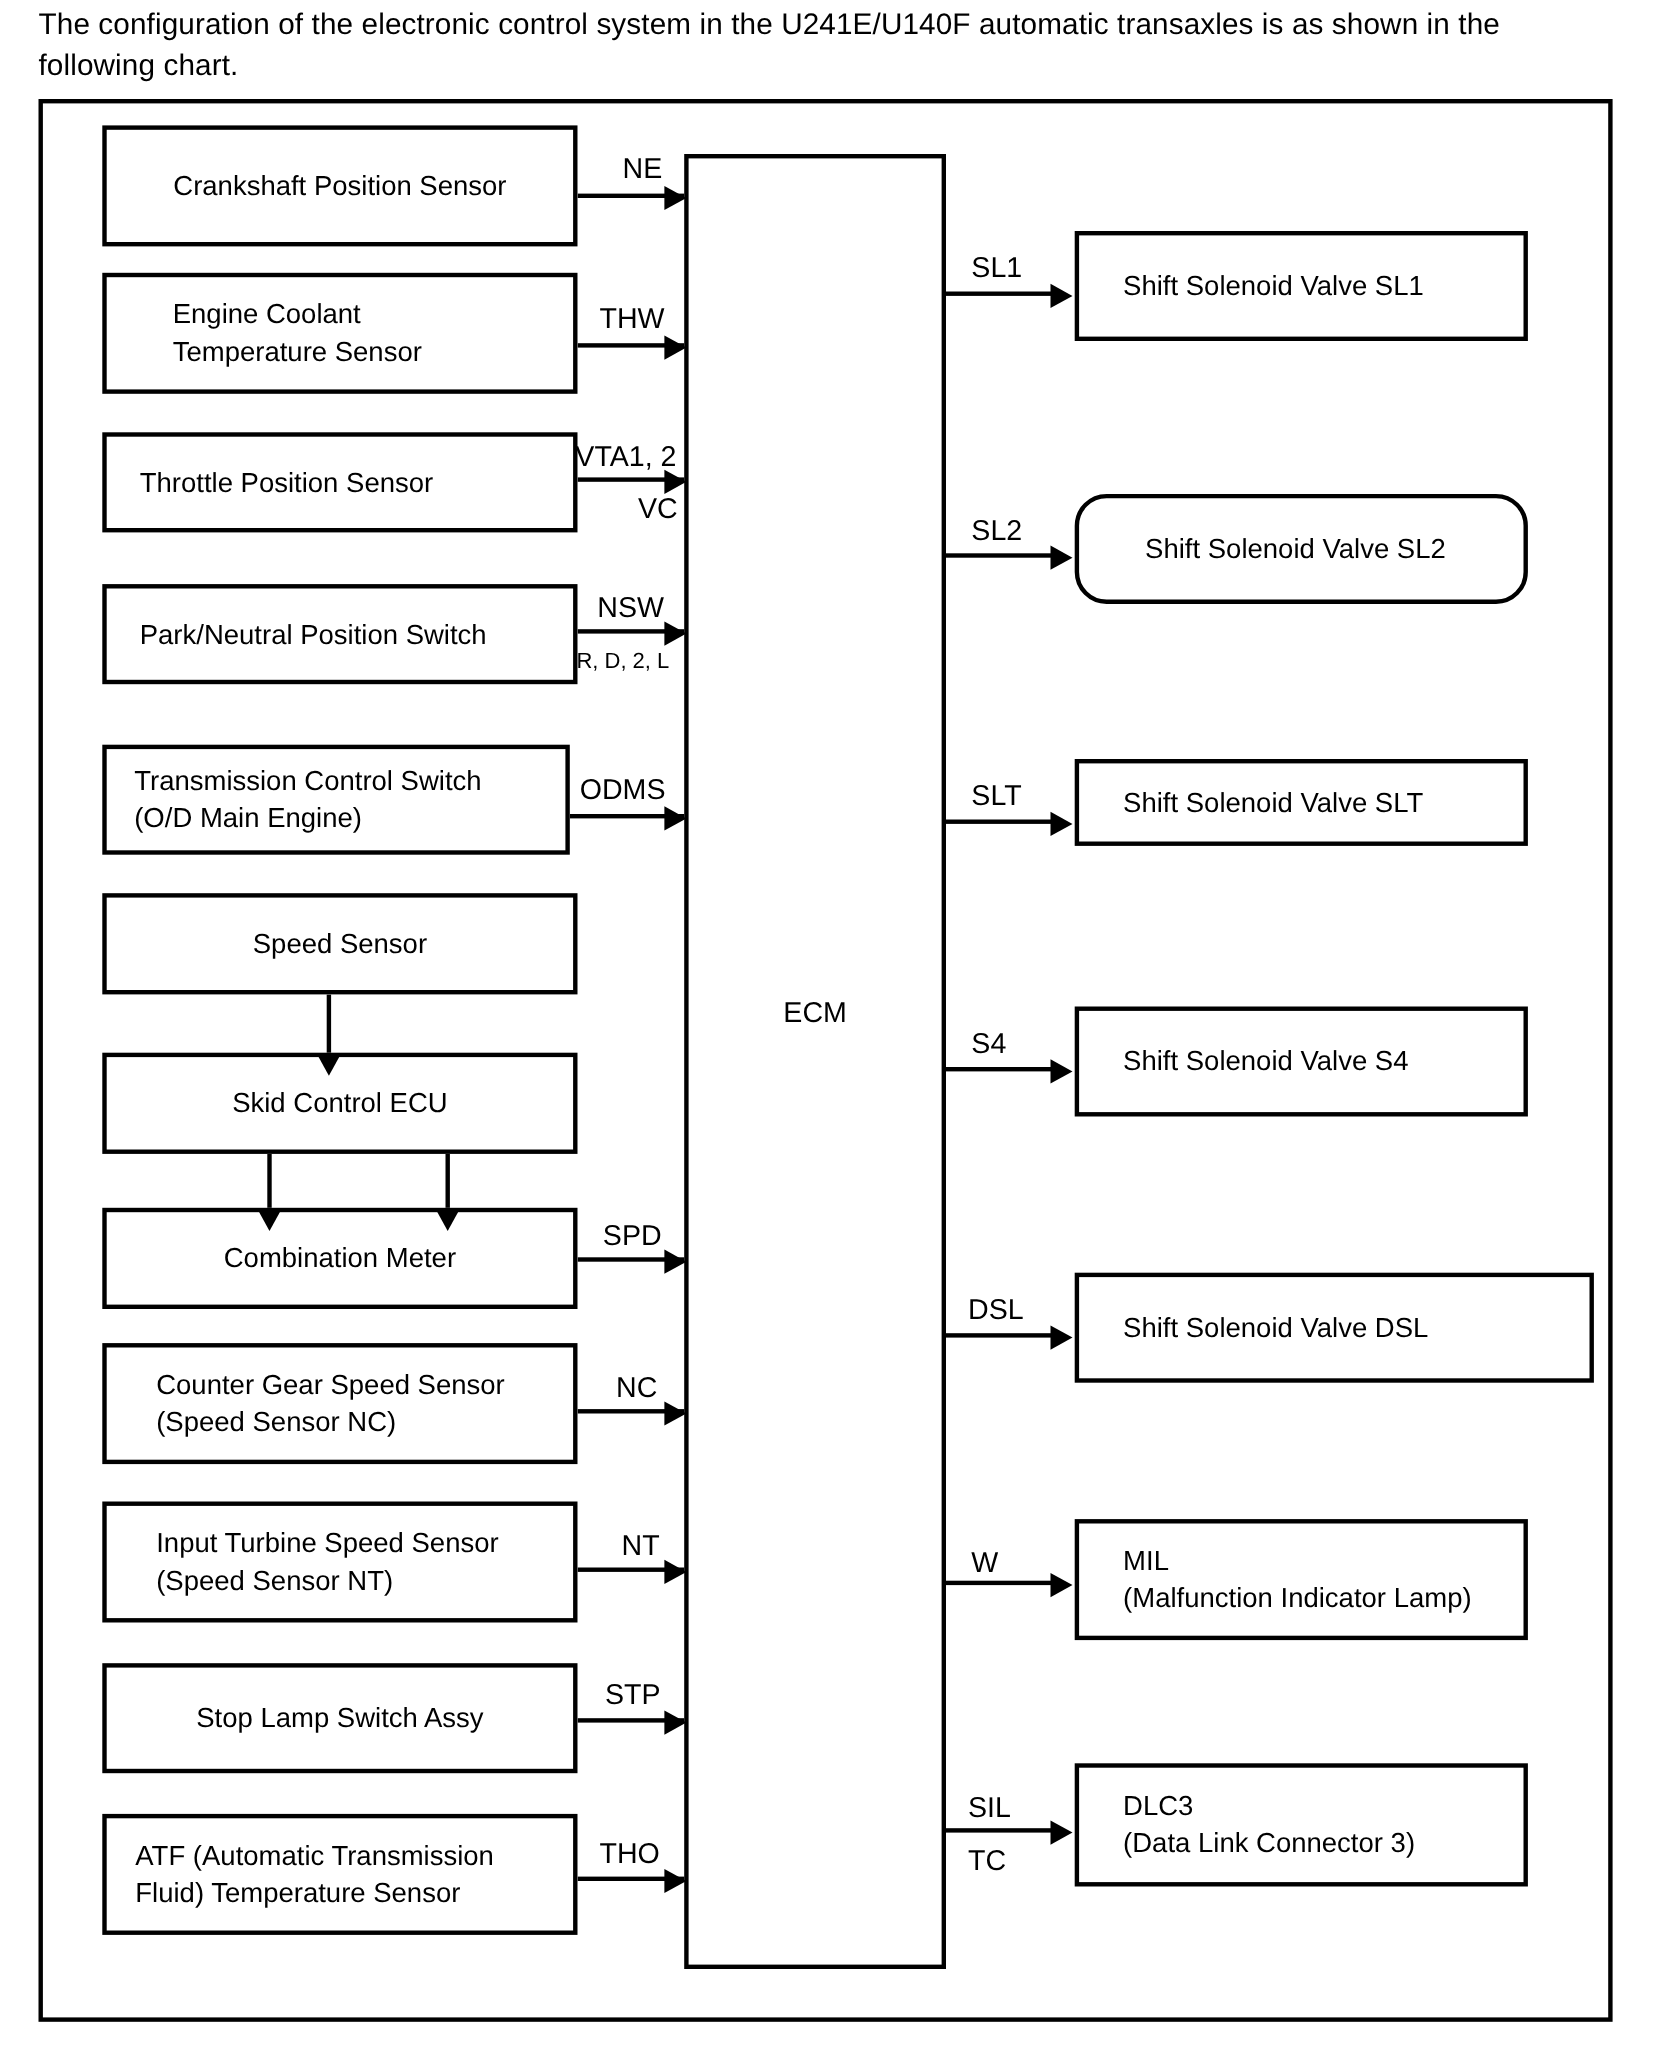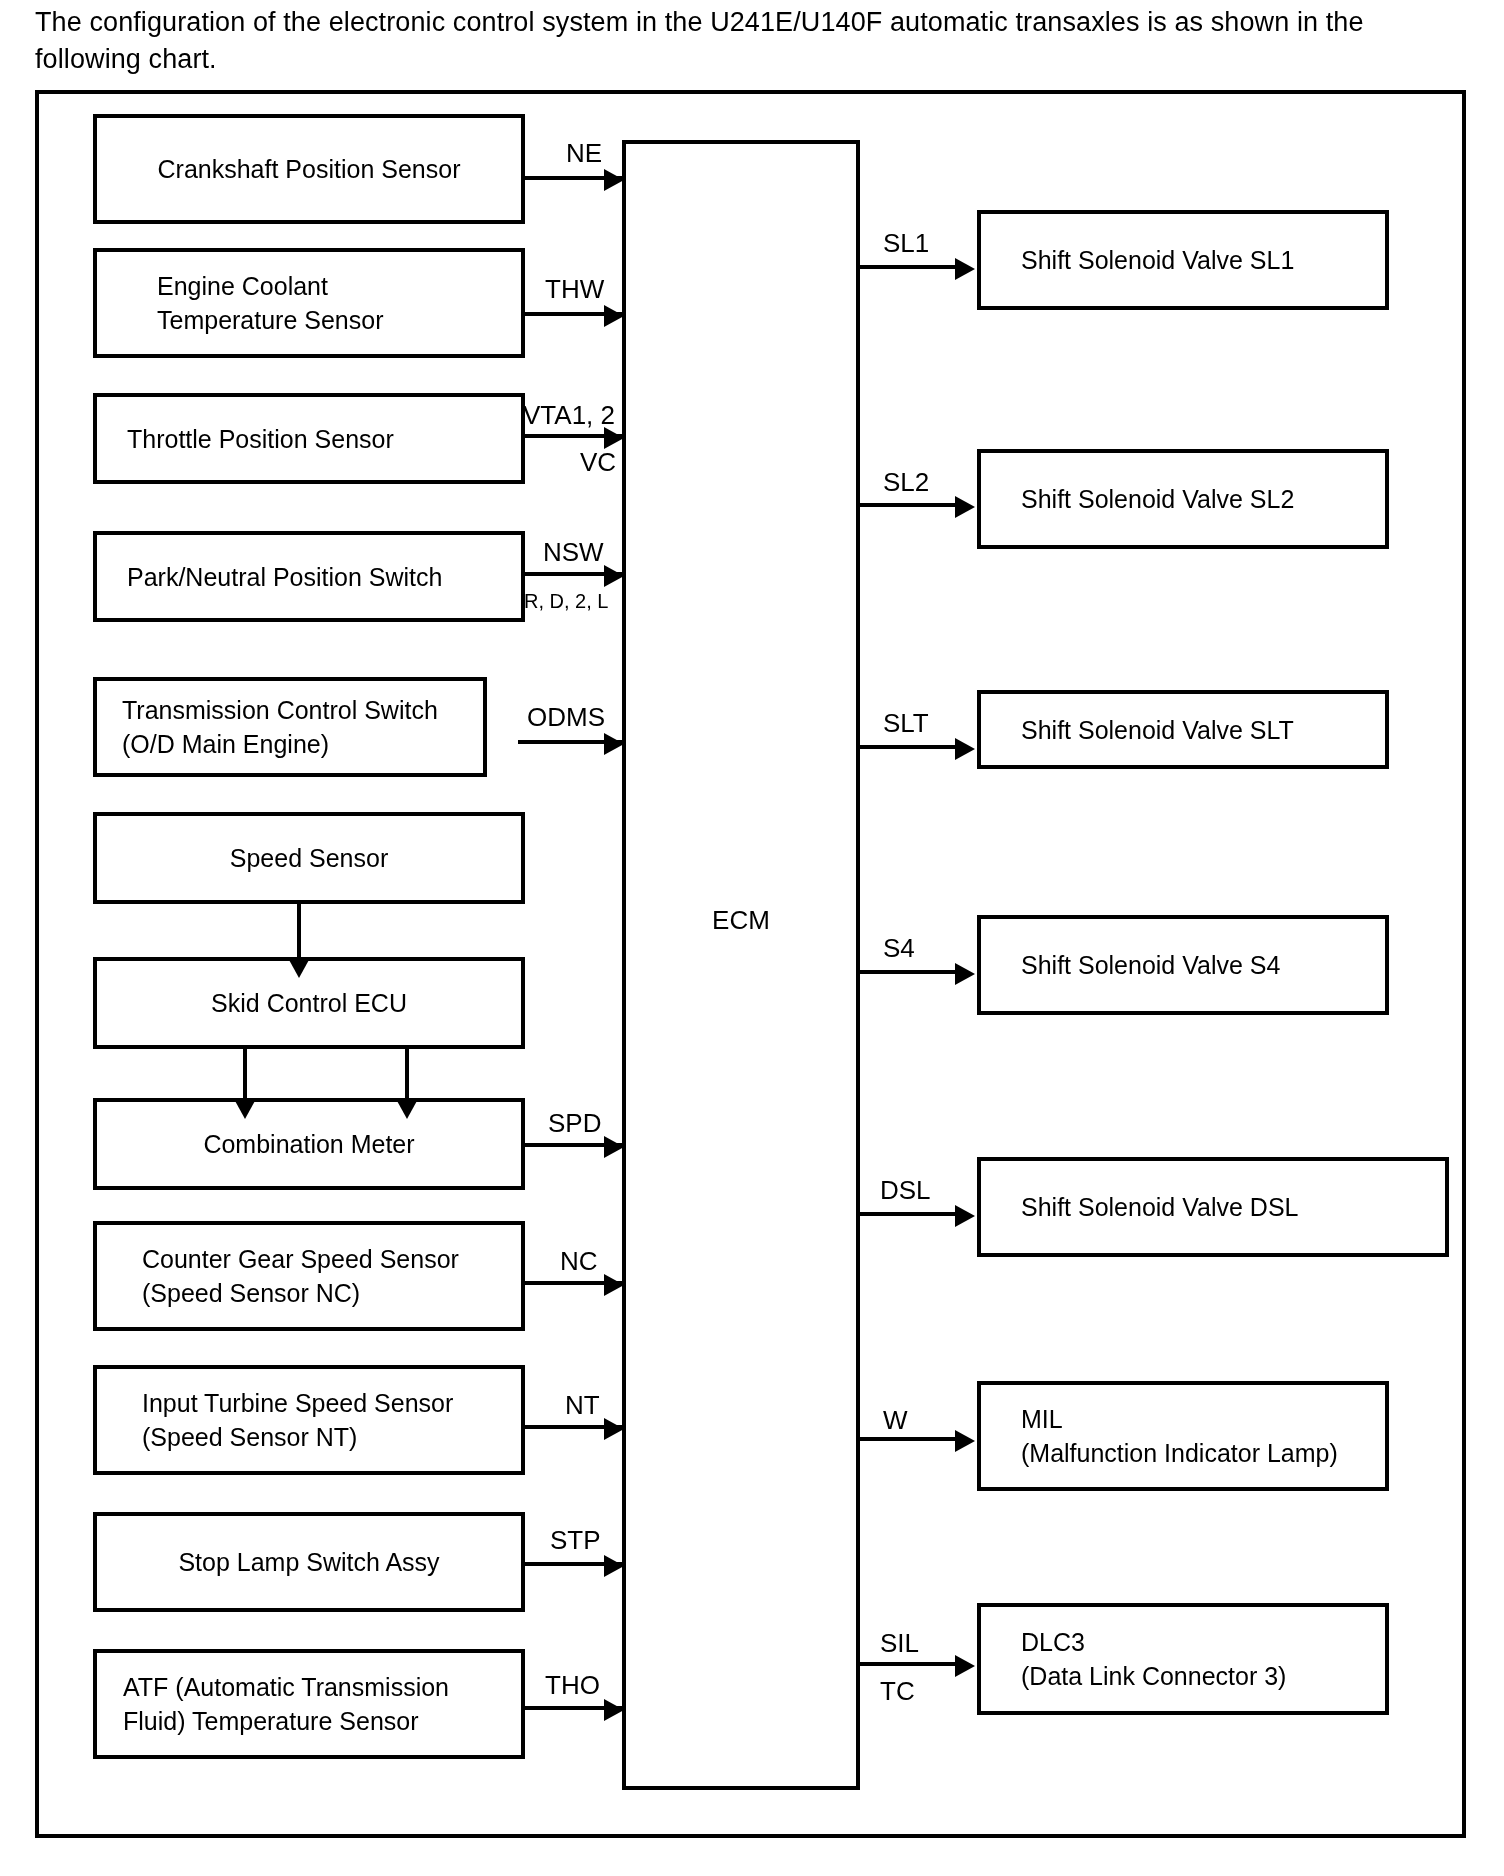--- a/index.html
+++ b/index.html
@@ -178,21 +178,21 @@
   <div class="sig" style="left:580px; top:447px;">VC</div>
 
   <div class="node left-text" style="left:93px; top:531px; width:432px; height:91px;">
     <span class="line">Park/Neutral Position Switch</span>
   </div>
   <div class="hline" style="left:525px; top:572px; width:99px;"></div>
   <div class="arrow-right" style="left:604px; top:565px;"></div>
   <div class="sig" style="left:543px; top:537px;">NSW</div>
   <div class="sig small" style="left:524px; top:586px;">R, D, 2, L</div>
 
-  <div class="node left-text" style="left:93px; top:677px; width:394px; height:100px; padding-left:25px;">
+  <div class="node left-text" style="left:93px; top:677px; width:425px; height:100px; padding-left:25px;">
     <span class="line">Transmission Control Switch</span>
     <span class="line">(O/D Main Engine)</span>
   </div>
   <div class="hline" style="left:518px; top:740px; width:106px;"></div>
   <div class="arrow-right" style="left:604px; top:733px;"></div>
   <div class="sig" style="left:527px; top:702px;">ODMS</div>
 
   <div class="node center-text" style="left:93px; top:812px; width:432px; height:92px;">
     <span class="line">Speed Sensor</span>
   </div>
@@ -245,21 +245,21 @@
   <div class="arrow-right" style="left:604px; top:1699px;"></div>
   <div class="sig" style="left:545px; top:1670px;text-align:right;">THO</div>
 
   <div class="node pad-left-lg" style="left:977px; top:210px; width:412px; height:100px; padding-left:40px;">
     <span class="line">Shift Solenoid Valve SL1</span>
   </div>
   <div class="hline" style="left:858px; top:265px; width:101px;"></div>
   <div class="arrow-right" style="left:955px; top:258px;"></div>
   <div class="sig" style="left:883px; top:228px;">SL1</div>
 
-  <div class="node pad-left-lg" style="left:977px; top:449px; width:412px; height:100px; padding-left:40px;">
+  <div class="node pad-left-lg" style="left:977px; top:449px; width:412px; height:100px; padding-left:60px;border-radius:29px;">
     <span class="line">Shift Solenoid Valve SL2</span>
   </div>
   <div class="hline" style="left:858px; top:503px; width:101px;"></div>
   <div class="arrow-right" style="left:955px; top:496px;"></div>
   <div class="sig" style="left:883px; top:467px;">SL2</div>
 
   <div class="node pad-left-lg" style="left:977px; top:690px; width:412px; height:79px; padding-left:40px;">
     <span class="line">Shift Solenoid Valve SLT</span>
   </div>
   <div class="hline" style="left:858px; top:745px; width:101px;"></div>

